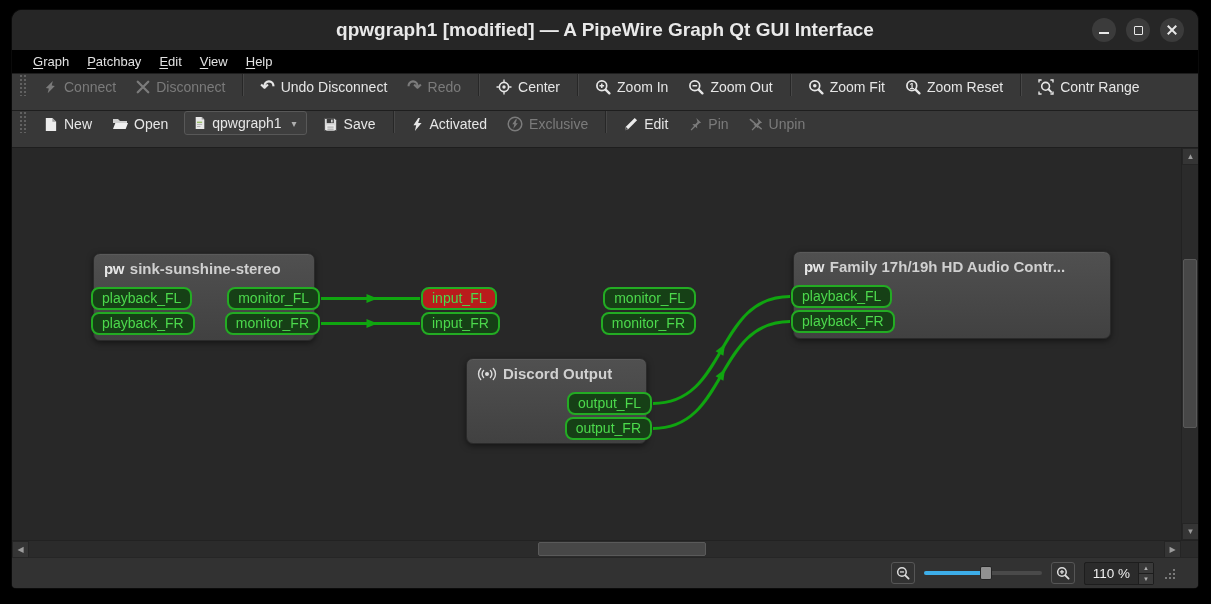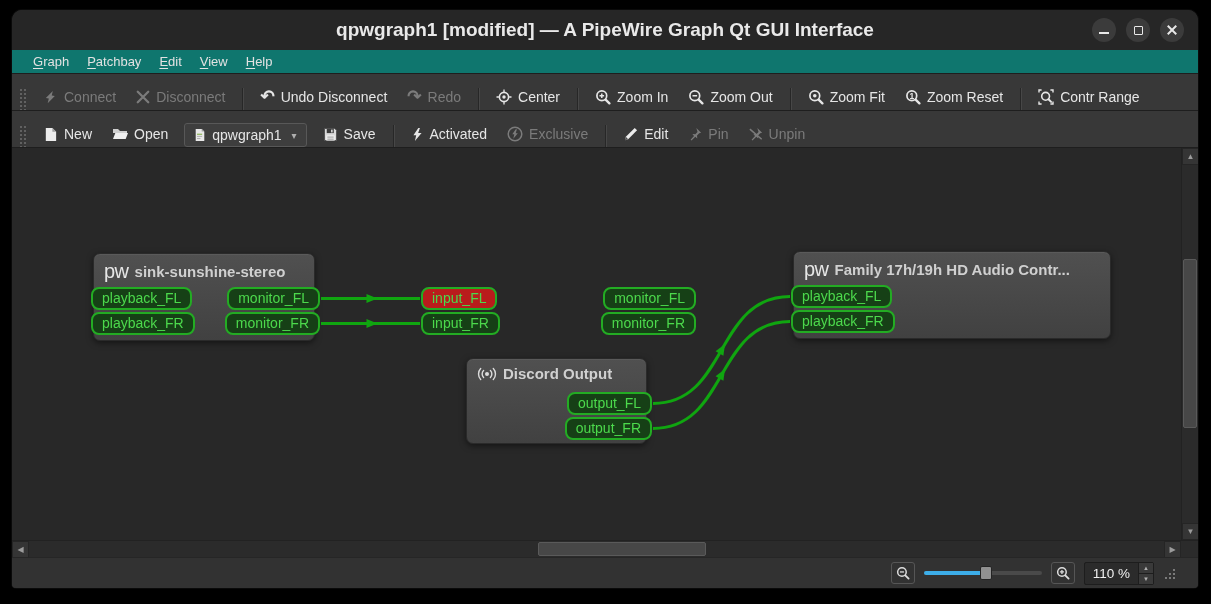--- a/index.html
+++ b/index.html
@@ -18,28 +18,28 @@
           display:flex; align-items:center; justify-content:center; cursor:default; }
   .min-glyph { width:10px; height:2px; background:#e8e8e8; margin-top:6px; }
   .max-glyph { width:9px; height:9px; border:1.5px solid #e8e8e8; border-radius:1px; }
   .close-glyph { position:relative; width:12px; height:12px; }
   .close-glyph::before,.close-glyph::after { content:""; position:absolute; left:5px; top:0;
       width:2px; height:12px; background:#e8e8e8; }
   .close-glyph::before { transform:rotate(45deg); }
   .close-glyph::after  { transform:rotate(-45deg); }
 
   
-  .menubar { height:24px; background:#0f766e; border-bottom:1px solid #1e1e1e;
+  .menubar { height:24px; background:#000000; border-bottom:1px solid #1e1e1e;
              display:flex; align-items:center; padding-left:12px; flex:0 0 auto; }
   .menu-item { padding:2px 9px; color:#e2e2e2; font-size:13px; }
   .mn { text-decoration:underline; text-underline-offset:2px; }
 
   
   .toolbar { height:37px; background:#383838; border-bottom:1px solid #1e1e1e;
-             display:flex; align-items:flex-end; padding-left:4px; flex:0 0 auto; }
+             display:flex; align-items:flex-start; padding-left:4px; flex:0 0 auto; }
   .handle { width:7px; height:22px; margin:0 7px 0 3px;
             background-image:radial-gradient(#616161 1px, transparent 1.2px);
             background-size:4px 4px; }
   .tbtn { display:flex; align-items:center; gap:6px; padding:5px 8px; margin:0 2px;
           color:#e6e6e6; font-size:14px; border-radius:3px; white-space:nowrap; }
   .tbtn.disabled { color:#7b7b7b; }
   .tbtn svg { flex:0 0 auto; }
   .separator { width:1px; height:22px; background:#272727; box-shadow:1px 0 0 #474747;
                margin:0 7px; }
   .uglyph { font-size:17px; font-weight:bold; line-height:14px; }
@@ -50,21 +50,21 @@
 
   
   .canvas-row { display:flex; flex:0 0 auto; height:392px; }
   .canvas { position:relative; flex:1 1 auto; background:#282828; overflow:hidden; }
   .gnode { position:absolute; background:linear-gradient(#505050,#414141);
            border:1px solid #2a2a2a; border-radius:7px;
            box-shadow:0 2px 6px rgba(0,0,0,.5), inset 0 1px 0 rgba(255,255,255,.06); }
   .gnode-title { display:flex; align-items:center; gap:6px; padding:6px 10px;
                  color:#d0d0d0; font-weight:bold; font-size:15px; white-space:nowrap;
                  overflow:hidden; }
-  .pw-badge { font-weight:normal; font-size:20px; color:#e6e6e6; letter-spacing:-0.5px; }
+  .pw-badge { font-weight:bold; font-size:15px; color:#e6e6e6; letter-spacing:-0.5px; }
   .stream-badge { display:flex; align-items:center; }
   .gport { position:absolute; height:23px; line-height:19px; padding:0 9px;
            border:2px solid #23ac23; border-radius:8px; background:#164016;
            color:#4cd94c; font-size:14px; white-space:nowrap; z-index:2; }
   .wires { position:absolute; left:0; top:0; pointer-events:none; z-index:1; }
 
   
   .vscroll { width:17px; background:#2b2b2b; border-left:1px solid #222;
              display:flex; flex-direction:column; }
   .hscroll-row { display:flex; height:17px; background:#2b2b2b; border-top:1px solid #222;

